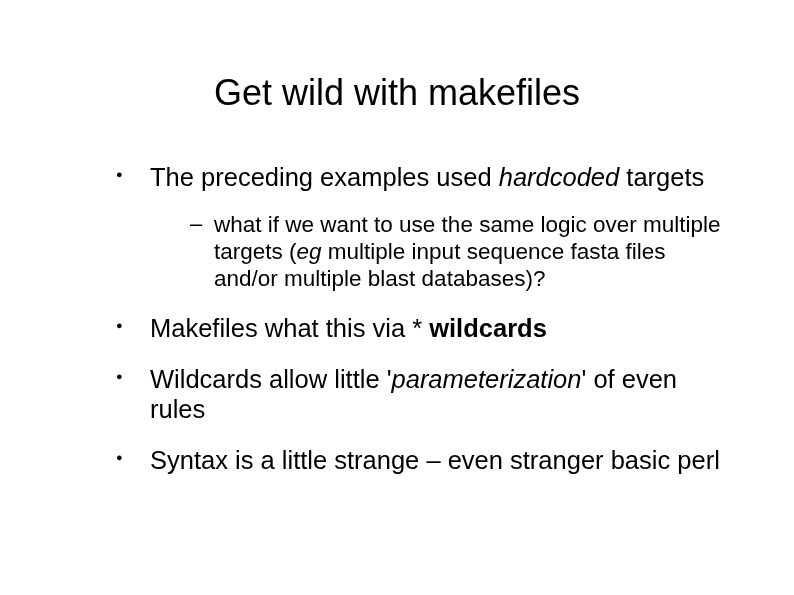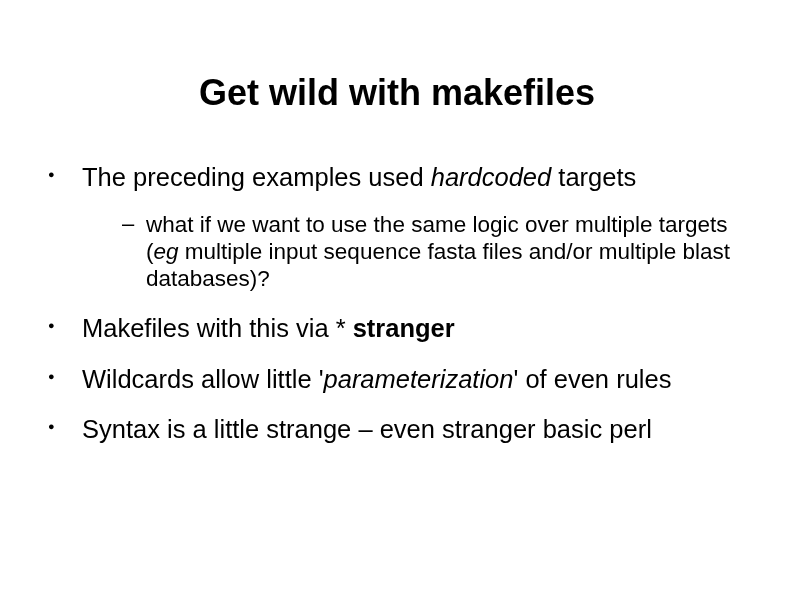--- a/index.html
+++ b/index.html
@@ -1,19 +1,19 @@
 <!DOCTYPE html>
 <html><head>
 <meta charset="utf-8">
 <style>
   * { margin: 0; padding: 0; box-sizing: border-box; }
   html, body { width: 794px; height: 595px; background: #fff; font-family: Arial, Helvetica, sans-serif; color: #000; }
   .slide { width: 794px; height: 595px; padding: 0; position: relative; }
-  .title { font-size: 36px; text-align: center; margin-top: 72px; margin-bottom: 48px; font-weight: 700; }
-  .content { padding-left: 48px; padding-right: 60px; }
+  .title { font-size: 36px; text-align: center; margin-top: 72px; margin-bottom: 48px; font-weight: 400; }
+  .content { padding-left: 116px; padding-right: 60px; }
   ul.level1 { list-style: none; }
   ul.level1 > li { position: relative; padding-left: 34px; margin-bottom: 20px; font-size: 25.5px; line-height: 1.2; }
   ul.level1 > li::before { content: "●"; position: absolute; left: 0; top: 6px; font-size: 11px; }
   ul.level2 { list-style: none; margin-top: 18px; margin-bottom: 0; padding-left: 40px; }
   ul.level2 > li { position: relative; padding-left: 24px; font-size: 22.5px; line-height: 1.22; }
   ul.level2 > li::before { content: "–"; position: absolute; left: 0; top: 0; font-size: 22px; }
   .italic { font-style: italic; }
   .bold { font-weight: 700; }
 </style>
 </head>
@@ -27,21 +27,21 @@
       <li>
         <span>The preceding examples used </span><span class="italic">hardcoded</span><span> targets</span>
         <ul class="level2">
           <li>
             <span>what if we want to use the same logic over multiple targets (</span><span class="italic">eg</span><span> multiple input sequence fasta files and/or multiple blast databases)?</span>
           </li>
         </ul>
       </li>
 
       <li>
-        <span>Makefiles with this via * </span><span class="bold">stranger</span>
+        <span>Makefiles what this via * </span><span class="bold">wildcards</span>
       </li>
 
       <li>
         <span>Wildcards allow little '</span><span class="italic">parameterization</span><span>' of even rules</span>
       </li>
 
       <li>
         <span>Syntax is a little strange – even stranger basic perl</span>
       </li>
 

